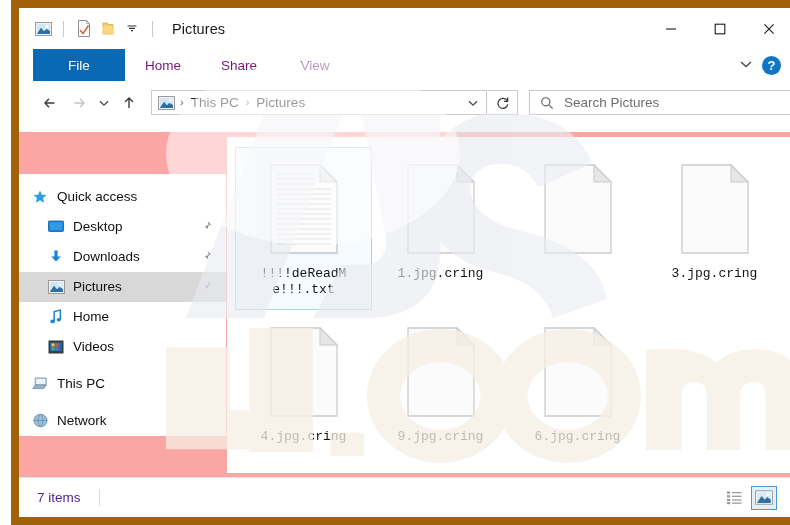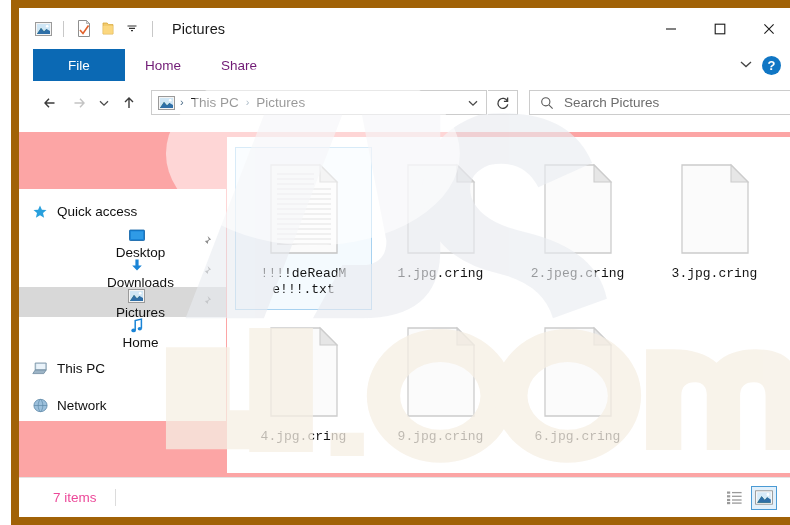--- a/index.html
+++ b/index.html
@@ -256,21 +256,21 @@
     align-items: center;
     justify-content: center;
     flex: none;
   }
   .navitem .nav-label {
     font-size: 13.5px;
     color: #101010;
     margin-left: 8px;
     white-space: nowrap;
   }
-  .navitem.indent { padding-left: 28px; flex-direction: column; }
+  .navitem.indent { padding-left: 28px; }
   .navitem.group  { padding-left: 12px; }
   .pin {
     position: absolute;
     right: 14px;
     top: 50%;
     transform: translateY(-50%);
   }
   .navgap { height: 7px; }
 
   
@@ -321,22 +321,22 @@
     bottom: 0;
     height: 40px;
     background: #ffffff;
     border-top: 1px solid #e4e4e4;
     display: flex;
     align-items: center;
     box-sizing: border-box;
   }
   #status-count {
     font-size: 13.5px;
-    color: #ec4899;
-    margin-left: 34px;
+    color: #4c1d95;
+    margin-left: 18px;
   }
   #status-div {
     width: 1px;
     height: 17px;
     background: #dcdcdc;
     margin-left: 18px;
   }
   #viewbtns {
     margin-left: auto;
     display: flex;
@@ -430,20 +430,21 @@
               <path d="M1.4 1.4 L10.6 10.6 M10.6 1.4 L1.4 10.6" stroke="#1a1a1a" stroke-width="1.1"></path>
             </svg>
         </div>
       </div>
     </div>
 
     <div id="tabstrip">
       <div class="tab file">File</div>
       <div class="tab">Home</div>
       <div class="tab">Share</div>
+      <div class="tab">View</div>
 
       <div id="ribbon-right">
         <div>
           <svg width="16" height="12" viewBox="0 0 16 12">
               <path d="M3 4 L8 8.6 L13 4" fill="none" stroke="#444" stroke-width="1.3"></path>
             </svg>
         </div>
         <div class="help-circle">?</div>
       </div>
     </div>
@@ -574,20 +575,33 @@
           <span class="nav-icon">
             <svg width="14" height="16" viewBox="0 0 14 16">
               <path d="M5.2 12.2 V2.6 L11.4 1.1 V10.6" fill="none" stroke="#1a84d6" stroke-width="1.5"></path>
               <ellipse cx="3.6" cy="12.4" rx="2.3" ry="1.9" fill="#1a84d6"></ellipse>
               <ellipse cx="9.8" cy="10.8" rx="2.1" ry="1.8" fill="#1a84d6"></ellipse>
             </svg>
           </span>
           <span class="nav-label">Home</span>
         </div>
 
+        <div class="navitem indent">
+          <span class="nav-icon">
+            <svg width="16" height="14" viewBox="0 0 16 14">
+              <rect x="0.5" y="0.5" width="15" height="13" fill="#3a3a3a"></rect>
+              <rect x="2.2" y="2.4" width="11.6" height="8.8" fill="#1f6fb5"></rect>
+              <rect x="3.4" y="3.4" width="3.2" height="3" fill="#f0c040"></rect>
+              <rect x="7.4" y="3.4" width="3.2" height="3" fill="#d65a3a"></rect>
+              <rect x="3.4" y="7.2" width="3.2" height="3" fill="#5aa84a"></rect>
+              <rect x="7.4" y="7.2" width="3.2" height="3" fill="#8c5ac0"></rect>
+            </svg>
+          </span>
+          <span class="nav-label">Videos</span>
+        </div>
 
         <div class="navgap"></div>
 
         <div class="navitem group">
           <span class="nav-icon">
             <svg width="17" height="15" viewBox="0 0 17 15">
               <path d="M3.2 2 H14.2 V9 H3.2 Z" fill="#cfdde8" stroke="#6f8aa0" stroke-width=".8"></path>
               <path d="M3.2 9 L0.8 12.6 H11.8 L14.2 9 Z" fill="#9cb4c6" stroke="#6f8aa0" stroke-width=".8"></path>
               <rect x="4.4" y="3" width="8.6" height="5" fill="#eaf3fa"></rect>
             </svg>
@@ -650,21 +664,20 @@
             <div class="file-label">1.jpg.cring</div>
           </div>
 
           <div class="fileitem">
             <div class="file-icon-wrap">
               <svg width="72" height="92" viewBox="0 0 72 92">
                 <path d="M3 2 H52 L69 19 V90 H3 Z" fill="#fbfbfb" stroke="#cccccc" stroke-width="1.3"></path>
                 <path d="M52 2 L69 19 H52 Z" fill="#e6e6e6" stroke="#cccccc" stroke-width="1.1"></path>
               </svg>
             </div>
-            <div class="file-label">2.jpeg.cring</div>
           </div>
 
           <div class="fileitem">
             <div class="file-icon-wrap">
               <svg width="72" height="92" viewBox="0 0 72 92">
                 <path d="M3 2 H52 L69 19 V90 H3 Z" fill="#fbfbfb" stroke="#cccccc" stroke-width="1.3"></path>
                 <path d="M52 2 L69 19 H52 Z" fill="#e6e6e6" stroke="#cccccc" stroke-width="1.1"></path>
               </svg>
             </div>
             <div class="file-label">3.jpg.cring</div>

